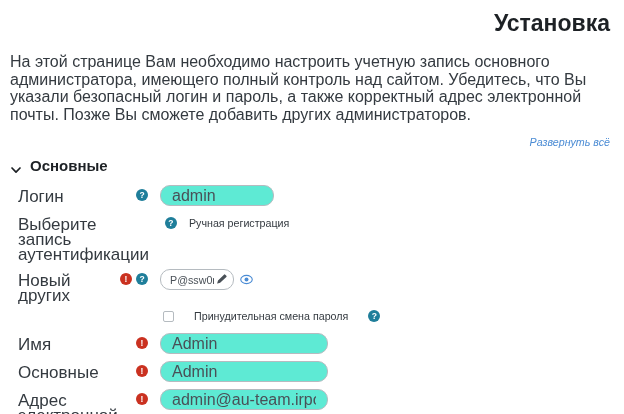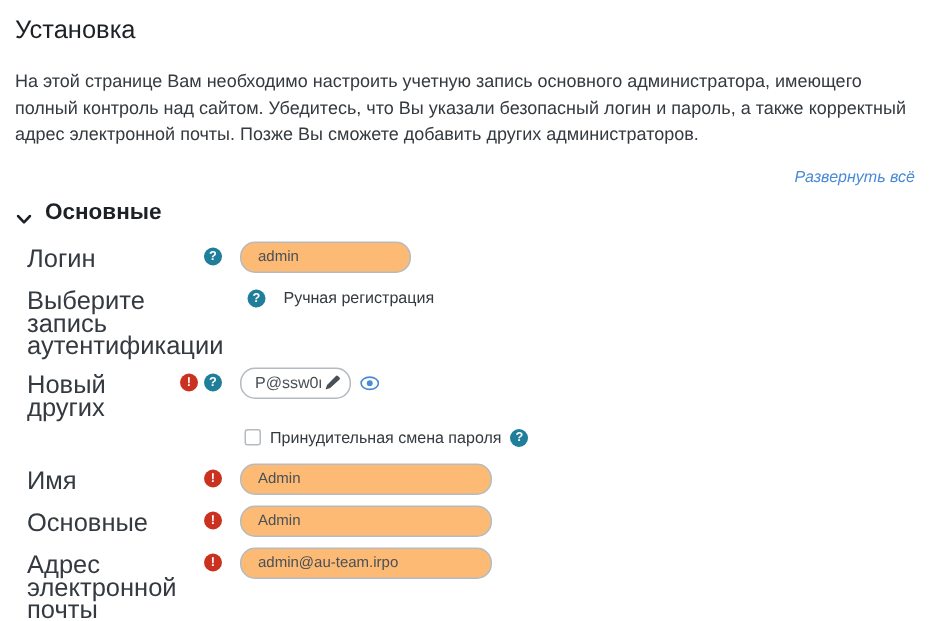--- a/index.html
+++ b/index.html
@@ -4,23 +4,23 @@
 <style>
   * { box-sizing: border-box; }
   html,body { margin:0; padding:0; }
   body {
     width:624px; height:414px; overflow:hidden;
     background:#ffffff; color:#1d2125;
     font-family:"Liberation Sans", sans-serif;
   }
   .page { padding:6px 14px 0 10px; }
 
-  h1.page-title { font-size:17px; font-weight:normal; margin:4px 0 0 0; color:#1d2125; }
+  h1.page-title { font-size:23px; font-weight:bold; margin:4px 0 0 0; color:#1d2125;text-align:right; }
 
-  .desc { font-size:12px; line-height:17.5px; color:#343a40; margin-top:16px; width:602px; }
+  .desc { font-size:16px; line-height:17.5px; color:#343a40; margin-top:16px; width:602px; }
 
   .expand-row { text-align:right; margin-top:13px; font-size:10.7px;font-style:italic; }
   .expand-row a { color:#4a8bd4; text-decoration:none; cursor:pointer; }
 
   .sect { display:flex; align-items:flex-end; gap:9px; margin-top:9px; padding-left:1px; }
   .sect .chev { display:inline-flex; margin-top:2px; cursor:pointer; }
   .sect h2 { font-size:15px; font-weight:bold; margin:0; color:#1d2125; cursor:pointer; }
 
   .frm { margin-top:11px; }
   .frow { display:flex; align-items:flex-start; margin-bottom:7px; padding-left:8px; }
@@ -33,41 +33,41 @@
     width:12px; height:12px; border-radius:50%;
     color:#fff; font-size:8.5px; font-weight:bold;
     display:inline-flex; align-items:center; justify-content:center;
     line-height:1; flex:none; cursor:pointer;
   }
   .help  { background:#1f7e9a; }
   .req   { background:#ca3120; cursor:default; }
 
   .tinput {
     height:21px; border:1px solid #b5bbc0; border-radius:10px;
-    padding:0 11px; font-size:10px; color:#495057; background:#fdba74;
+    padding:0 11px; font-size:16px; color:#495057; background:#5eead4;
     font-family:inherit; outline:none;
   }
   .w-login { width:114px; }
   .w-name  { width:168px; }
 
   .static-val { font-size:10.7px; color:#343a40; padding-top:4px; }
 
   .hint { margin:0 0 8px 153px; width:462px; font-size:10.7px; line-height:16px; color:#343a40; }
 
   .pwd-wrap {
     width:74px; height:21px; border:1px solid #b5bbc0; border-radius:10px;
     background:#fff; display:flex; align-items:center; padding:0 6px 0 9px; gap:2px;
   }
   .pwd-wrap input {
     border:none; outline:none; padding:0; width:48px; min-width:0;
     font-size:10.7px; color:#495057; font-family:inherit; background:transparent;
   }
   .eye-btn { margin-left:6px; display:inline-flex; cursor:pointer; }
 
-  .chk-row { display:flex; align-items:center; gap:6px; margin:0 0 11px 153px; font-size:10.7px; color:#343a40; }
+  .chk-row { display:flex; align-items:center; gap:20px; margin:0 0 11px 153px; font-size:10.7px; color:#343a40; }
   .chk-row input[type=checkbox] {
     width:11px; height:11px; margin:0; accent-color:#fff;
     border:1px solid #b5bbc0; appearance:none; border-radius:2px; background:#fff; cursor:pointer;
   }
 </style>
 </head>
 <body>
 
 <div class="page">
 

